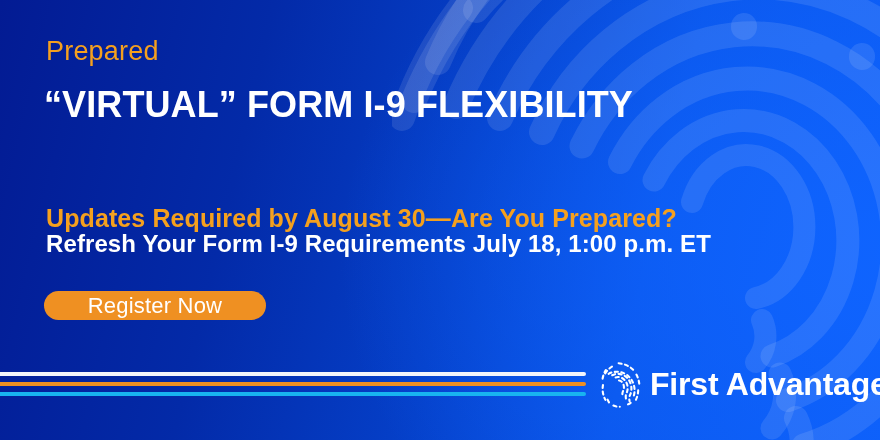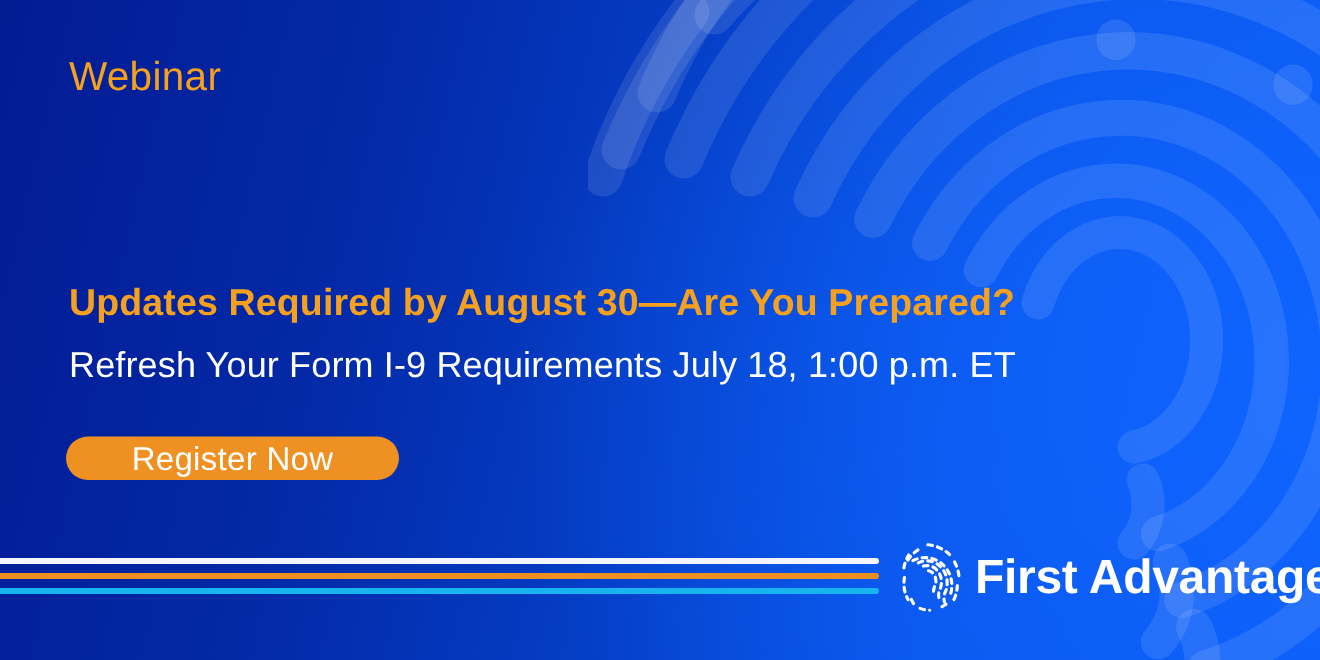--- a/index.html
+++ b/index.html
@@ -51,32 +51,32 @@
     font-size:36px;
     line-height:44px;
     font-weight:700;
     color:#ffffff;
     letter-spacing:.1px;
   }
   #headline .l2 { display:block; }
 
   #subhead {
     position:absolute;
-    left:46px; top:188px;
+    left:46px; top:204px;
     font-size:25px;
     font-weight:700;
     color:#f5a01e;
     letter-spacing:.1px;
   }
 
   #detail {
     position:absolute;
     left:46px; top:230px;
     font-size:24px;
-    font-weight:400;
+    font-weight:700;
     color:#ffffff;
     letter-spacing:.1px;
   }
 
   #cta {
     position:absolute;
     left:44px; top:291px;
     width:222px; height:29px;
     border-radius:23px;
     background:#ef9022;
@@ -179,23 +179,24 @@
         <path d="M552 286 a8 8 0 0 1 0 1" stroke-width="26"></path>
         <path d="M318 700 a70 70 0 0 0 92 -18" stroke-width="26"></path>
         <path d="M236 660 a110 110 0 0 0 36 28" stroke-width="26"></path>
         <path d="M470 688 a90 90 0 0 0 46 -66" stroke-width="26"></path>
       </g>
     </svg>
   </div>
 
   <div class="content">
 
-    <div id="eyebrow">Webinar</div>
+    <div id="eyebrow">Prepared</div>
 
     <h1 id="headline">
+      <span class="l1">“VIRTUAL” FORM I-9 FLEXIBILITY</span>
     </h1>
 
     <div id="subhead">Updates Required by August 30—Are You Prepared?</div>
 
     <div id="detail">Refresh Your Form I-9 Requirements July 18, 1:00 p.m. ET</div>
 
     <button id="cta">Register Now</button>
 
     <div id="rules">
       <div class="rule white"></div>

